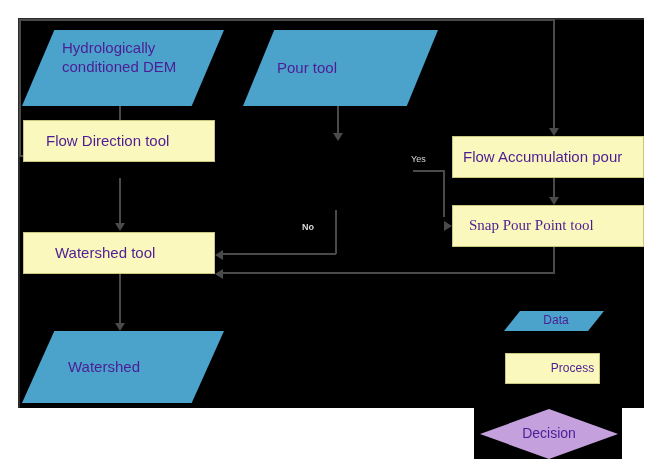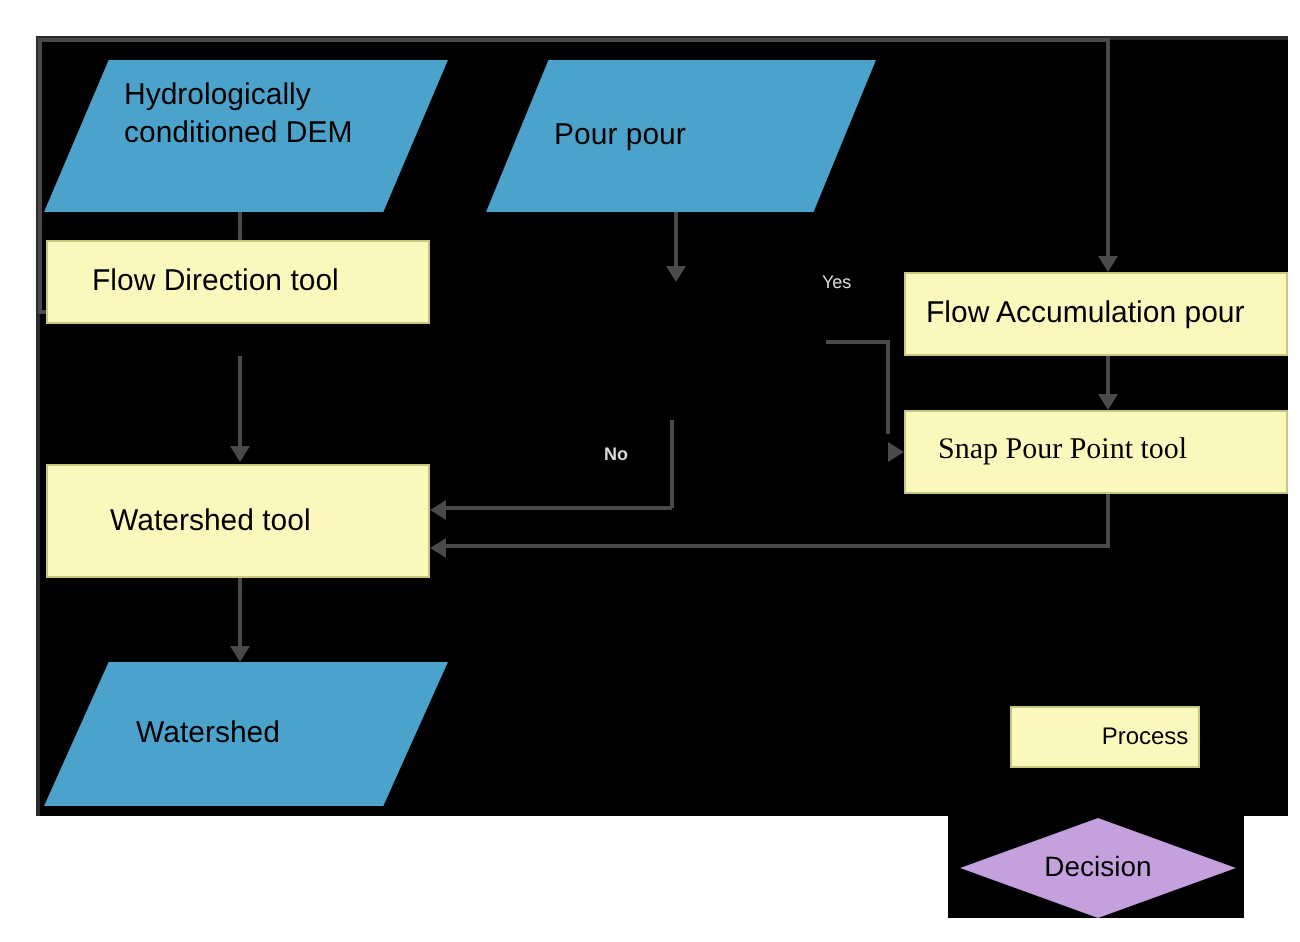--- a/index.html
+++ b/index.html
@@ -43,21 +43,21 @@
     height: 51px;
     background: #000000;
   }
 
   
   .node {
     position: absolute;
     display: flex;
     align-items: center;
     box-sizing: border-box;
-    color: #000000;
+    color: #4c1d95;
     font-size: 15px;
     line-height: 1.28;
   }
   .node-text {
     width: 100%;
     display: block;
   }
 
   
   .shape-data {
@@ -100,21 +100,21 @@
     left: 230px; top: 140px; width: 185px; height: 72px;
     justify-content: center; text-align: center;
     padding: 0 22px;
   }
   #node-snap {
     left: 452px; top: 205px; width: 192px; height: 42px;
     padding-left: 16px;
     font-family: Liberation Serif, serif;
   }
   #node-watershed-tool {
-    left: 23px; top: 232px; width: 192px; height: 57px;
+    left: 23px; top: 232px; width: 192px; height: 42px;
     padding-left: 31px;
   }
   #node-watershed {
     left: 22px; top: 331px; width: 202px; height: 72px;
     padding: 0 10px 0 46px;
     justify-content: flex-end;
   }
 
   
   #legend-data {
@@ -198,21 +198,21 @@
   <div class="arrow arrow-left" style="left:215px; top:269px;"></div>
 
   <div class="conn conn-v" style="left:119px; top:274px; height:50px;"></div>
   <div class="arrow arrow-down" style="left:115px; top:323px;"></div>
 
   <div class="node shape-data" id="node-dem">
     <span class="node-text">Hydrologically conditioned DEM</span>
   </div>
 
   <div class="node shape-data" id="node-pour-point">
-    <span class="node-text">Pour pour</span>
+    <span class="node-text">Pour tool</span>
   </div>
 
   <div class="node shape-process" id="node-flow-direction">
     <span class="node-text">Flow Direction tool</span>
   </div>
 
   <div class="node shape-process" id="node-flow-accum">
     <span class="node-text">Flow Accumulation pour</span>
   </div>
 
@@ -222,25 +222,28 @@
   </div>
 
   <div class="node shape-process" id="node-watershed-tool">
     <span class="node-text">Watershed tool</span>
   </div>
 
   <div class="node shape-data" id="node-watershed">
     <span class="node-text">Watershed</span>
   </div>
 
-  <div class="edge-label" style="left:411px; top:136px;">Yes</div>
+  <div class="edge-label" style="left:411px; top:154px;">Yes</div>
   <div class="edge-label" style="left:302px; top:222px;font-weight:bold;">No</div>
 
   <div class="panel-legend"></div>
 
+  <div class="node shape-data" id="legend-data">
+    <span class="node-text" style="text-align:center;">Data</span>
+  </div>
 
   <div class="node shape-process" id="legend-process">
     <span class="node-text" style="text-align:center;padding-left:40px;">Process</span>
   </div>
 
   <div class="node shape-decision" id="legend-decision">
     <span class="node-text" style="text-align:center;">Decision</span>
   </div>
 
 </div>

